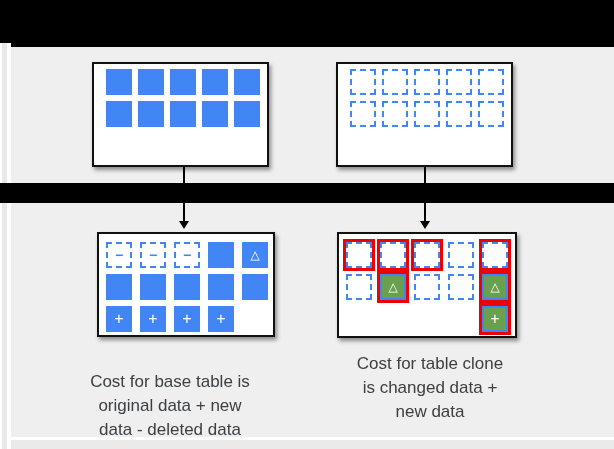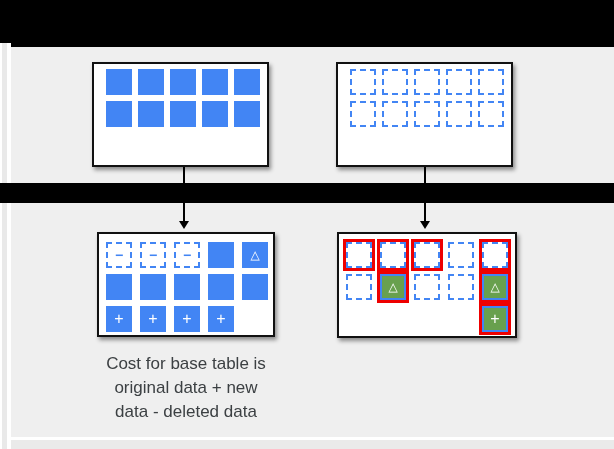--- a/index.html
+++ b/index.html
@@ -53,21 +53,21 @@
     border-left:5px solid transparent;border-right:5px solid transparent;
     border-top:8px solid #000;
   }
   #arrow-left-line{left:183px;}  #arrow-left-head{left:179px;}
   #arrow-right-line{left:424px;} #arrow-right-head{left:420px;}
   
   .caption{
     position:absolute;top:352px;width:220px;text-align:center;
     font-size:17px;line-height:24px;color:var(--text,#3c4043);white-space:pre-line;
   }
-  #caption-left{left:76px;}
+  #caption-left{left:60px;margin-top:18px;}
   #caption-right{left:320px;}
 </style>
 </head>
 <body>
 
 <div id="screen">
 
   <div class="abs" id="panel-top"></div>
   <div class="abs" id="panel-bottom"></div>
   <div class="abs" id="bottom-strip"></div>
@@ -276,14 +276,17 @@
               <span class="sym sym-plus white">+</span>
             </div>
           </div>
         </div>
       </div>
   </div>
 
   <div class="caption" id="caption-left">Cost for base table is
 original data + new
 data - deleted data</div>
+  <div class="caption" id="caption-right">Cost for table clone
+is changed data +
+new data</div>
 
 </div>
 
 </body></html>

